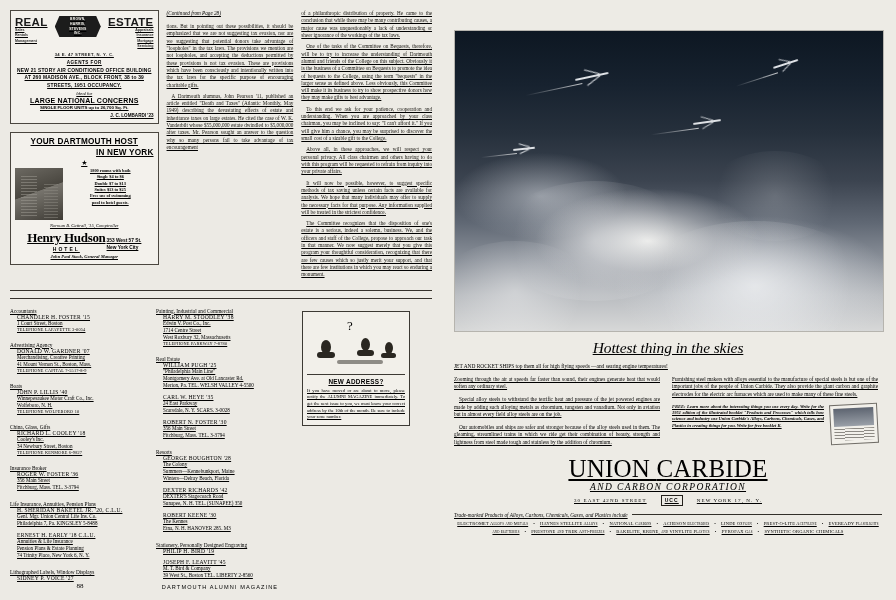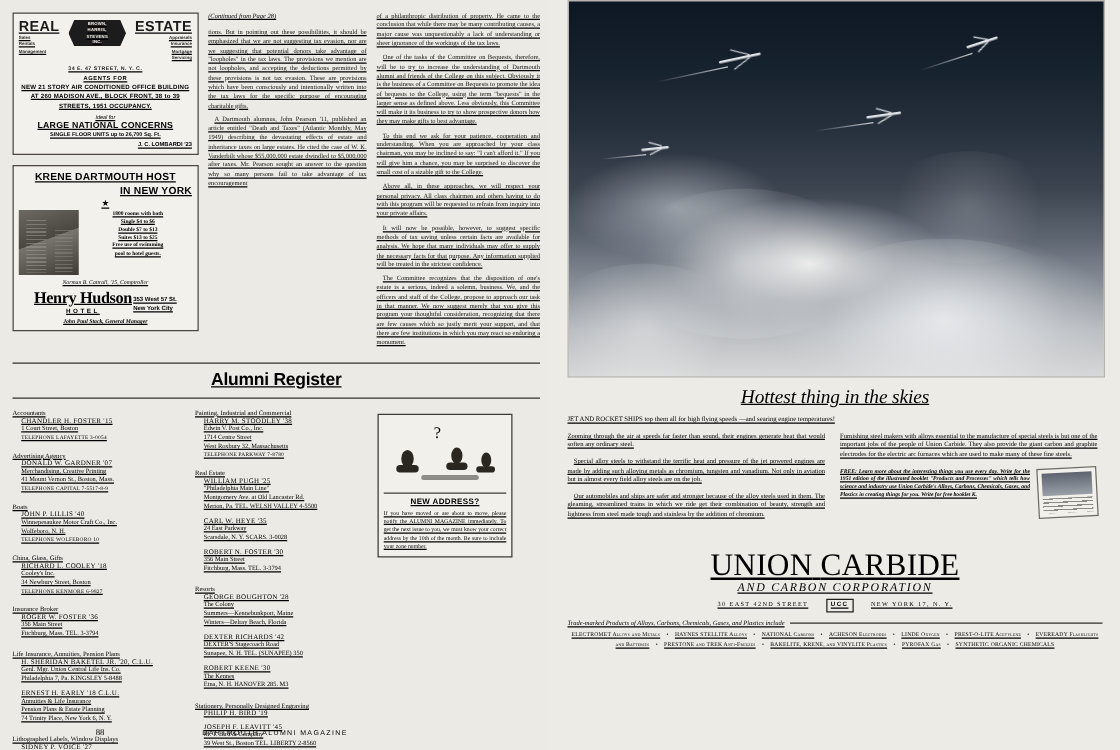--- a/index.html
+++ b/index.html
@@ -22,21 +22,21 @@
     width:440px;height:600px;
     background:#eceae4;
     padding:10px 8px 0 10px;
     box-sizing:border-box;
   }
   .recto{
     position:relative;
     width:456px;height:600px;
     background:#edebe5;
     box-sizing:border-box;
-    padding:0 14px 0 14px;
+    padding:30px 14px 0 14px;
   }
   .spine{
     position:absolute;left:440px;top:0;width:3px;height:600px;
     background:linear-gradient(to right,#bdbbb5,#d8d6d0);
   }
   
   .verso-top{display:flex;gap:8px;}
   .col-ads{width:150px;}
   .col-bequests{width:128px;}
   .col-text{width:132px;}
@@ -164,21 +164,21 @@
   .booklet{
     width:46px;height:38px;flex:0 0 46px;background:#f2f0ea;border:1px solid #6f6c66;
     position:relative;transform:rotate(-3deg);
   }
   .booklet:after{content:"";position:absolute;left:3px;top:3px;right:3px;height:18px;
     background:linear-gradient(to bottom,#5d6470,#9aa0a8);}
   .booklet:before{content:"";position:absolute;left:3px;bottom:3px;right:3px;height:12px;
     background:repeating-linear-gradient(to bottom,#8d8a84 0 1px,transparent 1px 3px);}
   .uc-name{
     font-family:"Liberation Serif",serif;font-size:25px;text-align:center;
-    letter-spacing:.2px;margin-top:18px;line-height:1;
+    letter-spacing:.2px;margin-top:4px;line-height:1;
   }
   .uc-sub{
     font-family:"Liberation Serif",serif;font-style:italic;font-size:9.5px;
     text-align:center;letter-spacing:1.4px;margin-top:1px;
   }
   .uc-addr{display:flex;align-items:center;justify-content:center;gap:14px;margin-top:3px;}
   .uc-addr span{font-size:5px;letter-spacing:1.1px;font-variant:small-caps;}
   .ucc-logo{
     display:inline-flex;align-items:center;justify-content:center;
     border:1.2px solid #23201b;padding:0 3px;height:9px;
@@ -226,21 +226,21 @@
           <div class="re-agents">AGENTS FOR</div>
           <div class="re-body">NEW 21 STORY AIR CONDITIONED OFFICE BUILDING AT 260 MADISON AVE., BLOCK FRONT, 38 to 39 STREETS, 1951 OCCUPANCY.</div>
           <div class="re-ideal">Ideal for</div>
           <div class="re-big">LARGE NATIONAL CONCERNS</div>
           <div class="re-small">SINGLE FLOOR UNITS up to 26,700 Sq. Ft.</div>
           <div class="re-sign">J. C. LOMBARDI '23</div>
         </div>
 
         <div class="ad-box">
           <div class="dart-h">
-            <span class="l1">KRENE DARTMOUTH HOST</span>
+            <span class="l1">YOUR DARTMOUTH HOST</span>
             <span class="l2">IN NEW YORK</span>
           </div>
           <div class="star">★</div>
           <div class="dart-flex">
             <div class="hotel-img"></div>
             <div class="rates" style="white-space:pre-line;">1800 rooms with bath
 Single $4 to $6
 Double $7 to $13
 Suites $13 to $25
 Free use of swimming
@@ -273,21 +273,20 @@
           <p>One of the tasks of the Committee on Bequests, therefore, will be to try to increase the understanding of Dartmouth alumni and friends of the College on this subject. Obviously it is the business of a Committee on Bequests to promote the idea of bequests to the College, using the term "bequests" in the larger sense as defined above. Less obviously, this Committee will make it its business to try to show prospective donors how they may make gifts to best advantage.</p>
           <p>To this end we ask for your patience, cooperation and understanding. When you are approached by your class chairman, you may be inclined to say: "I can't afford it." If you will give him a chance, you may be surprised to discover the small cost of a sizable gift to the College.</p>
           <p>Above all, in these approaches, we will respect your personal privacy. All class chairmen and others having to do with this program will be requested to refrain from inquiry into your private affairs.</p>
           <p>It will now be possible, however, to suggest specific methods of tax saving unless certain facts are available for analysis. We hope that many individuals may offer to supply the necessary facts for that purpose. Any information supplied will be treated in the strictest confidence.</p>
           <p>The Committee recognizes that the disposition of one's estate is a serious, indeed a solemn, business. We, and the officers and staff of the College, propose to approach our task in that manner. We now suggest merely that you give this program your thoughtful consideration, recognizing that there are few causes which so justly merit your support, and that there are few institutions in which you may react so enduring a monument.</p>
         </div>
       </div>
     </div>
 
     <div class="ar-rule"></div>
-    <div class="ar-title">Alumni Register</div>
     <div class="ar-rule"></div>
 
     <div class="ar-wrap">
       <div class="ar-col" id="ar-col1">
           <div class="ar-cat">Accountants</div>
           <div class="ar-entry">
             <div class="ar-name">CHANDLER H. FOSTER '15</div>
             <div class="ar-line">1 Court Street, Boston</div>
             <div class="ar-tel">TELEPHONE LAFAYETTE 3-0054</div>
           </div>

